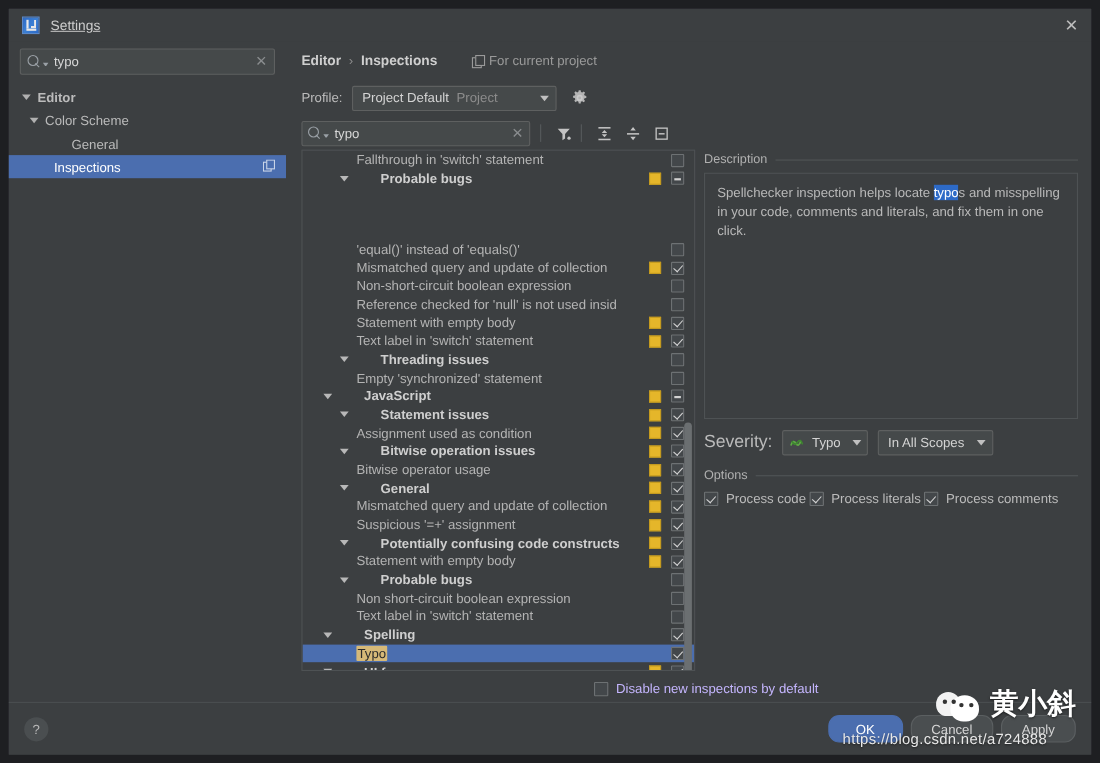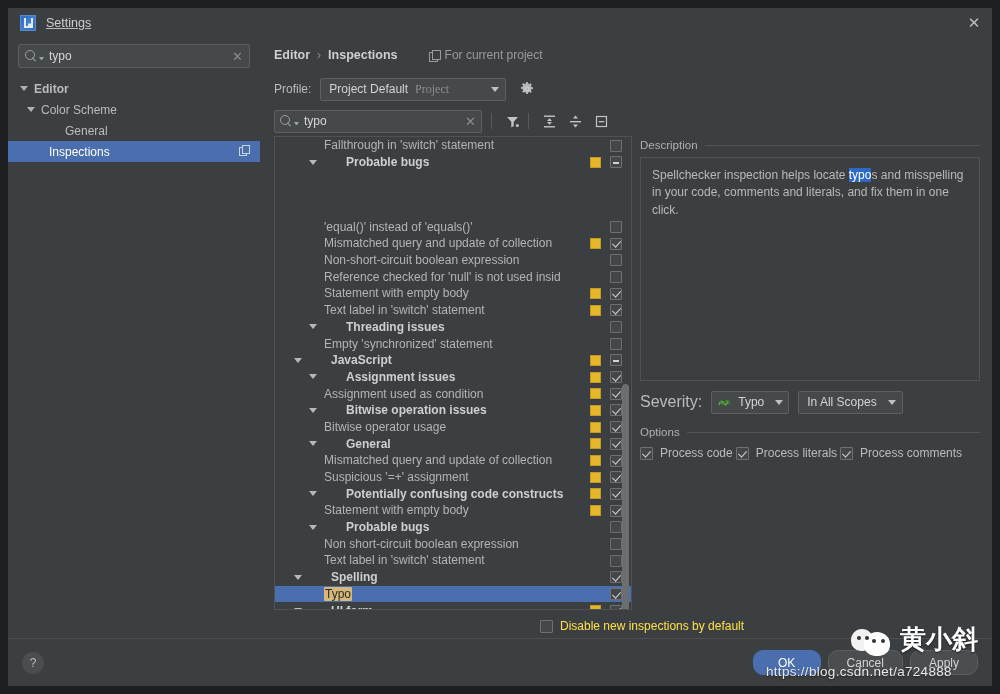--- a/index.html
+++ b/index.html
@@ -137,21 +137,21 @@
   .profile-row {
     height: 34px; flex: 0 0 34px;
     display: flex; align-items: center; gap: 9px;
   }
   .profile-label { color: #bbbbbb; font-size: 12px; }
   .combo {
     height: 23px; background: #45494a; border: 1px solid #5e6060;
     border-radius: 2px; display: flex; align-items: center;
     padding: 0 6px 0 8px; gap: 7px; cursor: pointer; color: #d4d4d4; font-size: 12px;
   }
-  .combo .dim { color: #8c8c8c; font-family: Liberation Serif, serif; }
+  .combo .dim { color: #8c8c8c; }
   .caret-dn {
     width:0;height:0;border-left:4px solid transparent;border-right:4px solid transparent;
     border-top:5px solid #c0c0c0; margin-left: 4px;
   }
   .profile-combo { width: 186px; justify-content: flex-start; }
   .profile-combo .spacer { flex: 1 1 auto; }
   .gear {
     width: 16px; height: 16px; cursor: pointer; position: relative; margin-left: 4px;
   }
   
@@ -240,21 +240,21 @@
     border: 1px solid #6d7173; background: #43474a; border-radius: 1px;
   }
   .opt-cbx.on::after {
     content: ""; position: absolute; left: 3px; top: 1px;
     width: 4px; height: 7px; border: solid #d2d2d2;
     border-width: 0 1.6px 1.6px 0; transform: rotate(42deg);
   }
   
   .disable-row {
     flex: 0 0 24px; display: flex; align-items: center; gap: 7px;
-    padding-left: 266px; font-size: 12px; color: #fde047;
+    padding-left: 266px; font-size: 12px; color: #c4b5fd;
   }
   
   .footer {
     flex: 0 0 48px; border-top: 1px solid #4b4f51;
     background: #3c3f41; display: flex; align-items: center;
     padding: 0 14px; position: relative;
   }
   .help-btn {
     width: 22px; height: 22px; border-radius: 50%;
     background: #4a4e50; color: #b9b9b9; font-size: 12px;
@@ -459,21 +459,21 @@
                 <span class="cbx"></span>
               </div>
               <div class="trow grp" style="padding-left: 19px;">
                 <span class="tcaret"></span>
                 <span class="tlabel">JavaScript</span>
                 <span class="sev-chip"></span>
                 <span class="cbx partial"></span>
               </div>
               <div class="trow grp" style="padding-left: 34px;">
                 <span class="tcaret"></span>
-                <span class="tlabel">Assignment issues</span>
+                <span class="tlabel">Statement issues</span>
                 <span class="sev-chip"></span>
                 <span class="cbx on"></span>
               </div>
               <div class="trow" style="padding-left: 49px;">
                 <span class="tlabel">Assignment used as condition</span>
                 <span class="sev-chip"></span>
                 <span class="cbx on"></span>
               </div>
               <div class="trow grp" style="padding-left: 34px;">
                 <span class="tcaret"></span>

